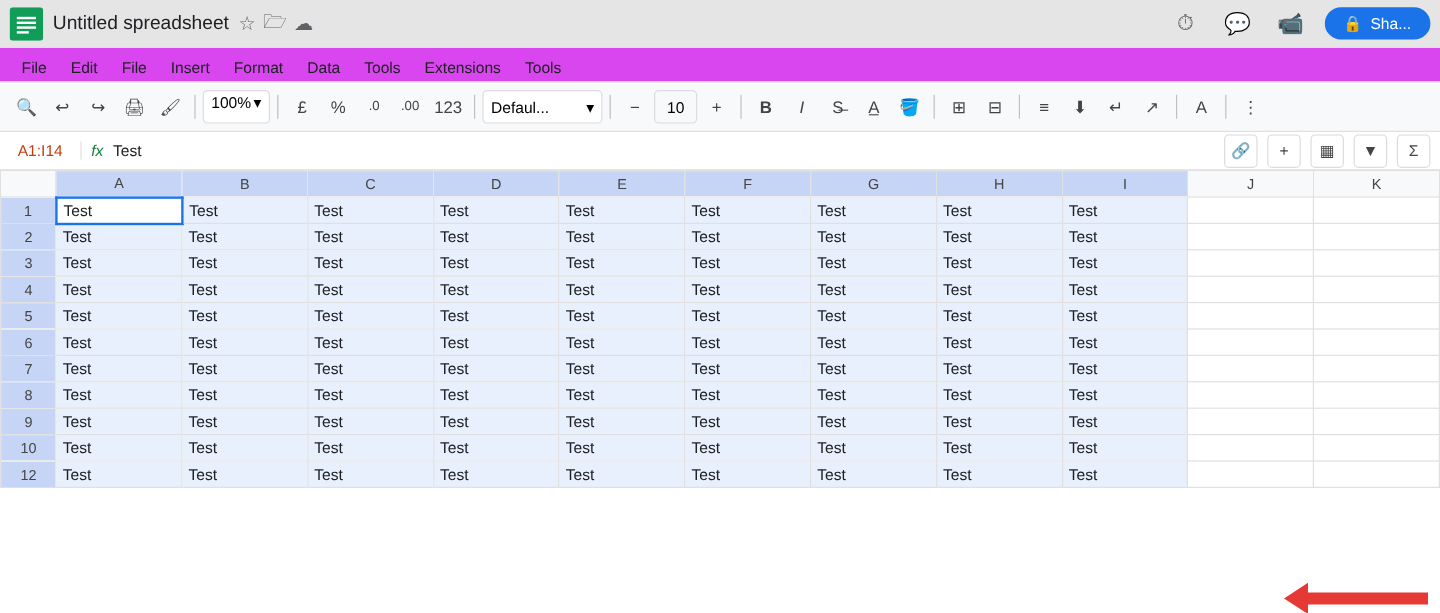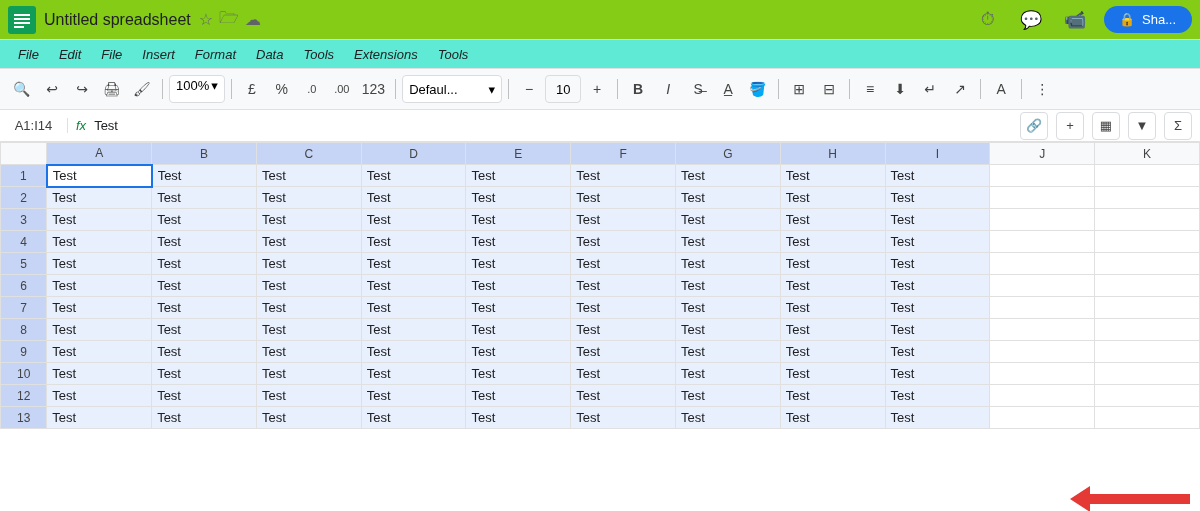--- a/index.html
+++ b/index.html
@@ -4,21 +4,21 @@
   <style>
     * { box-sizing: border-box; margin: 0; padding: 0; }
     body { font-family: Arial, sans-serif; font-size: 13px; background: #fff; overflow: hidden; }
 
     
     #title-bar {
       display: flex;
       align-items: center;
       padding: 0 8px;
       height: 40px;
-      background: #84cc16;
+      background: #e5e5e5;
       border-bottom: 1px solid #e0e0e0;
     }
     #app-logo {
       width: 28px; height: 28px; margin-right: 8px; flex-shrink: 0;
     }
     #spreadsheet-title {
       font-size: 16px; color: #202124; font-weight: 400; margin-right: 8px;
     }
     .title-icon {
       color: #5f6368; font-size: 16px; margin-right: 6px; cursor: pointer;
@@ -30,24 +30,23 @@
       width: 32px; height: 32px; border-radius: 50%; display: flex; align-items: center; justify-content: center;
       color: #5f6368; font-size: 18px; cursor: pointer;
     }
     #share-btn {
       background: #1a73e8; color: #fff; border: none; border-radius: 20px;
       padding: 6px 16px; font-size: 13px; cursor: pointer; display: flex; align-items: center; gap: 6px;
     }
 
     
     #menu-bar {
-      display: flex; align-items: center;
+      display: flex; align-items: flex-end;
       padding: 0 8px; height: 28px;
-      background: #5eead4;
-      font-style: italic;
+      background: #d946ef;
     }
     .menu-item {
       padding: 4px 10px; font-size: 13px; color: #202124; cursor: pointer; border-radius: 4px;
     }
 
     
     #toolbar {
       display: flex; align-items: center;
       padding: 2px 8px; height: 42px;
       background: #f8f9fa;
@@ -81,21 +80,21 @@
 
     
     #formula-bar {
       display: flex; align-items: center;
       padding: 0 8px; height: 32px;
       border-bottom: 1px solid #e0e0e0;
       background: #fff;
     }
     #cell-ref {
       width: 60px; font-size: 13px; text-align: center; border: none;
-      border-right: 1px solid #e0e0e0; padding-right: 8px; color: #404040;
+      border-right: 1px solid #e0e0e0; padding-right: 8px; color: #c2410c;
     }
     #formula-icon {
       padding: 0 8px; color: #15803d; font-size: 13px; font-style: italic;
     }
     #formula-input {
       flex: 1; border: none; outline: none; font-size: 13px; color: #202124;
     }
     #formula-right {
       display: flex; align-items: center; gap: 8px; margin-left: auto;
     }
@@ -455,34 +454,20 @@
             <td class="cell cell-selected-range">Test</td>
             <td class="cell cell-selected-range">Test</td>
             <td class="cell cell-selected-range">Test</td>
             <td class="cell cell-selected-range">Test</td>
             <td class="cell cell-selected-range">Test</td>
             <td class="cell cell-selected-range">Test</td>
             <td class="cell cell-selected-range">Test</td>
             <td class="cell"></td>
             <td class="cell"></td>
           </tr>
-          <tr>
-            <th class="row-header row-header-selected">13</th>
-            <td class="cell cell-selected-range">Test</td>
-            <td class="cell cell-selected-range">Test</td>
-            <td class="cell cell-selected-range">Test</td>
-            <td class="cell cell-selected-range">Test</td>
-            <td class="cell cell-selected-range">Test</td>
-            <td class="cell cell-selected-range">Test</td>
-            <td class="cell cell-selected-range">Test</td>
-            <td class="cell cell-selected-range">Test</td>
-            <td class="cell cell-selected-range">Test</td>
-            <td class="cell"></td>
-            <td class="cell"></td>
-          </tr>
         </tbody>
     </table>
 
     <div id="red-arrow" style="position:absolute; right:10px; top:357px; display:flex; align-items:center;">
       <svg width="120" height="30" viewBox="0 0 120 30">
         <polygon points="0,15 20,2 20,10 120,10 120,20 20,20 20,28" fill="#e53935"></polygon>
       </svg>
     </div>
   </div>
 </div>

